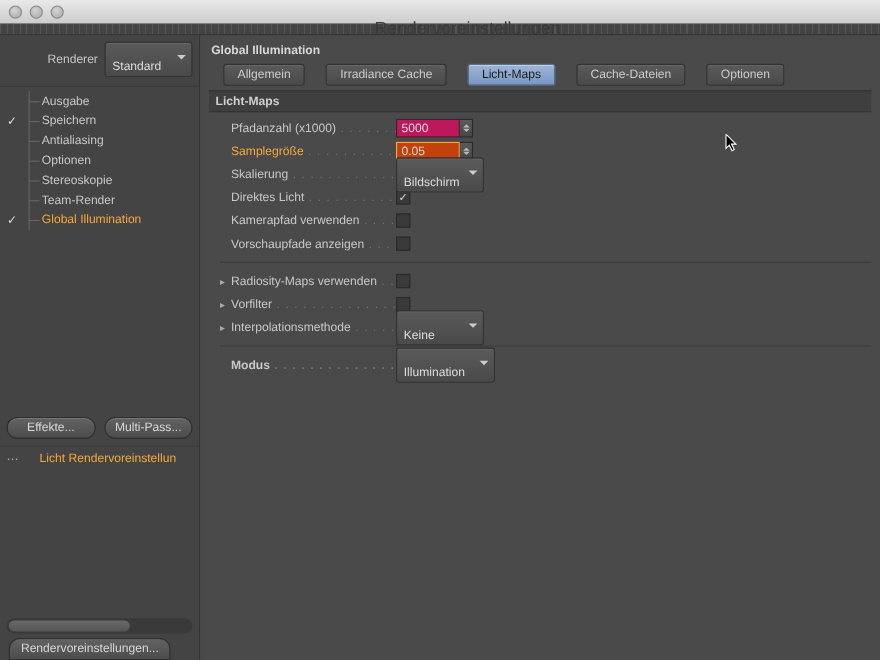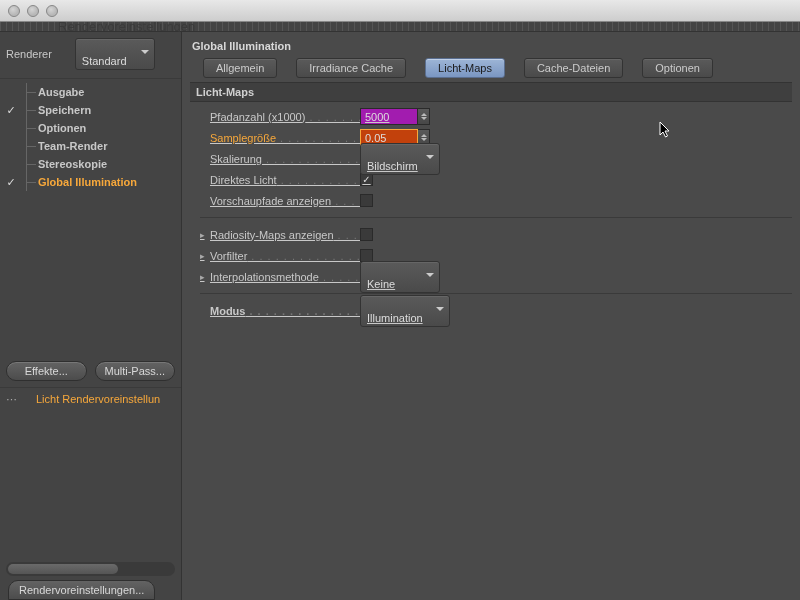--- a/index.html
+++ b/index.html
@@ -1,59 +1,59 @@
 <!DOCTYPE html>
 <html><head>
 <meta charset="utf-8">
 <style>
 * { margin:0; padding:0; box-sizing:border-box; font-family:"Lucida Grande",Arial,sans-serif; font-size:11px; }
 body { background:#4a4a4a; color:#c8c8c8; width:800px; height:600px; overflow:hidden; }
 .titlebar { height:22px; background:linear-gradient(#e8e8e8,#cdcdcd); display:flex; align-items:center; padding:0 8px; border-bottom:1px solid #888; }
 .tl-buttons { display:flex; gap:7px; }
 .tl-btn { width:12px; height:12px; border-radius:50%; background:radial-gradient(circle at 40% 35%,#fff6,#0000 60%),#b8b8b8; border:1px solid #888; }
-.title { flex:1; text-align:left; color:#3a3a3a; font-size:13px;margin-top:32px; }
+.title { flex:1; text-align:center; color:#3a3a3a; font-size:16px;margin-top:32px; }
 .ruler { height:10px; background:repeating-linear-gradient(90deg,#555 0 1px,#444 1px 6px); border-bottom:1px solid #333; }
 .body { display:flex; height:calc(100% - 32px); }
 .sidebar { width:182px; background:#444; border-right:1px solid #333; display:flex; flex-direction:column; }
-.renderer-row { display:flex; align-items:center; gap:23px; padding:6px 6px 8px 6px; border-bottom:1px solid #3a3a3a; }
+.renderer-row { display:flex; align-items:center; gap:6px; padding:6px 6px 8px 6px; border-bottom:1px solid #3a3a3a;justify-content:flex-end; }
 .renderer-row label { color:#c8c8c8; }
 .dropdown { background:linear-gradient(#5a5a5a,#4a4a4a); border:1px solid #333; border-radius:3px; padding:16px 18px 2px 6px; position:relative; color:#ddd; min-width:80px; box-shadow:inset 0 1px 0 #666; }
 .dropdown::after { content:""; position:absolute; right:5px; top:50%; transform:translateY(-50%); border:4px solid transparent; border-top-color:#ccc; }
 .tree { flex:0 0 auto; padding:4px 0 4px 0; }
 .tree-item { display:flex; align-items:center; height:18px; padding-left:4px; cursor:pointer; }
 .tree-item .chk { width:14px; text-align:center; color:#ddd; font-size:11px; }
 .tree-item .branch { width:20px; position:relative; height:18px; }
 .tree-item .branch::before { content:""; position:absolute; left:8px; top:0; bottom:0; width:1px; background:#666; }
 .tree-item .branch::after { content:""; position:absolute; left:8px; top:9px; width:10px; height:1px; background:#666; }
-.tree-item .lbl { color:#c8c8c8;font-weight:bold; }
+.tree-item .lbl { color:#c8c8c8; }
 .tree-item.highlight .lbl { color:#f7a83b; }
 .sidebar-spacer { flex:0 0 160px; }
 .btn-row { display:flex; gap:8px; padding:6px; }
 .pill-btn { flex:1; background:linear-gradient(#636363,#4c4c4c); border:1px solid #2f2f2f; border-radius:10px; padding:3px 6px; color:#d8d8d8; text-align:center; box-shadow:inset 0 1px 0 #777; cursor:pointer; }
 .preset-row { display:flex; align-items:center; gap:4px; padding:4px 6px; border-top:1px solid #3a3a3a; }
 .preset-row .exp { width:10px; color:#aaa; }
 .preset-row .lbl { color:#f7a83b; }
 .sidebar-bottom { margin-top:auto; padding:6px 4px 0 4px; }
 .scroll-h { height:14px; background:#3a3a3a; border-radius:7px; margin:4px 2px; position:relative; }
 .scroll-h .thumb { position:absolute; left:2px; top:2px; height:10px; width:110px; background:linear-gradient(#6a6a6a,#555); border-radius:5px; }
 .bottom-btn { background:linear-gradient(#636363,#4c4c4c); border:1px solid #2f2f2f; border-radius:10px 10px 0 0; padding:3px 10px; color:#d8d8d8; display:inline-block; margin-left:4px;text-align:center; }
 .main { flex:1; background:#4a4a4a; padding:6px 8px; }
 .section-title { color:#d8d8d8; font-weight:bold; padding:2px 0 6px 2px; }
 .tabs { display:flex; gap:6px; margin-bottom:4px; }
 .tab { background:linear-gradient(#5a5a5a,#4a4a4a); border:1px solid #333; border-radius:3px; padding:3px 12px; color:#ccc; cursor:pointer; box-shadow:inset 0 1px 0 #666;margin-left:13px; }
 .tab.active { background:linear-gradient(#9db5d6,#7a96c2); color:#1a1a1a; border-color:#5a6e8f; box-shadow:inset 0 1px 0 #c0d0e8; }
 .subhead { background:#3f3f3f; padding:3px 6px; color:#d0d0d0; font-weight:bold; margin:2px 0 4px 0; border-top:1px solid #333; border-bottom:1px solid #333; }
-.params { padding-left:10px;text-decoration:underline; }
+.params { padding-left:10px; }
 .prow { display:flex; align-items:center; height:21px; }
 .prow .plabel { width:150px; color:#c8c8c8; position:relative; overflow:hidden; white-space:nowrap; }
 .prow .plabel.hl { color:#f7a83b; }
 .prow .plabel::after { content:" . . . . . . . . . . . . . . . . . ."; color:#777; letter-spacing:1px; }
 .prow .disclosure { width:10px; color:#aaa; font-size:9px; }
 .num-field { display:flex; }
-.num-input { width:58px; background:#a21caf; border:1px solid #2a2a2a; color:#ddd; padding:1px 4px; height:17px; }
+.num-input { width:58px; background:#be185d; border:1px solid #2a2a2a; color:#ddd; padding:1px 4px; height:17px; }
 .num-input.hl { border:1px solid #f7a83b; background:#c2410c; }
 .spin { width:12px; background:linear-gradient(#5a5a5a,#474747); border:1px solid #2a2a2a; border-left:none; display:flex; flex-direction:column; justify-content:center; align-items:center; height:17px; }
 .spin::before { content:""; border:3px solid transparent; border-bottom-color:#bbb; margin-bottom:1px; }
 .spin::after { content:""; border:3px solid transparent; border-top-color:#bbb; }
 .chk-box { width:13px; height:13px; background:#3a3a3a; border:1px solid #2a2a2a; display:flex; align-items:center; justify-content:center; color:#ddd; font-size:10px; }
 .divider { height:1px; background:#3a3a3a; margin:6px 0; }
 .cursor { position:absolute; left:659px; top:122px; pointer-events:none; }
 .cursor svg { width:14px; height:18px; }
 </style>
 </head>
@@ -82,31 +82,36 @@
           <span class="lbl">Ausgabe</span>
         </div>
       <div class="tree-item">
           <span class="chk">✓</span>
           <span class="branch"></span>
           <span class="lbl">Speichern</span>
         </div>
       <div class="tree-item">
           <span class="chk"></span>
           <span class="branch"></span>
+          <span class="lbl">Antialiasing</span>
+        </div>
+      <div class="tree-item">
+          <span class="chk"></span>
+          <span class="branch"></span>
           <span class="lbl">Optionen</span>
         </div>
       <div class="tree-item">
           <span class="chk"></span>
           <span class="branch"></span>
+          <span class="lbl">Stereoskopie</span>
+        </div>
+      <div class="tree-item">
+          <span class="chk"></span>
+          <span class="branch"></span>
           <span class="lbl">Team-Render</span>
-        </div>
-      <div class="tree-item">
-          <span class="chk"></span>
-          <span class="branch"></span>
-          <span class="lbl">Stereoskopie</span>
         </div>
       <div class="tree-item highlight">
           <span class="chk">✓</span>
           <span class="branch"></span>
           <span class="lbl">Global Illumination</span>
         </div>
     </div>
     <div class="sidebar-spacer"></div>
     <div class="btn-row">
       <div class="pill-btn">Effekte...</div>
@@ -157,27 +162,32 @@
           <span class="plabel">Skalierung</span>
         <div class="dropdown" style="min-width:80px"><span>Bildschirm</span></div>
       </div>
       <div class="prow">
           <span class="disclosure"></span>
           <span class="plabel">Direktes Licht</span>
         <div class="chk-box">✓</div>
       </div>
       <div class="prow">
           <span class="disclosure"></span>
+          <span class="plabel">Kamerapfad verwenden</span>
+        <div class="chk-box"></div>
+      </div>
+      <div class="prow">
+          <span class="disclosure"></span>
           <span class="plabel">Vorschaupfade anzeigen</span>
         <div class="chk-box"></div>
       </div>
       <div class="divider"></div>
       <div class="prow">
           <span class="disclosure">▸</span>
-          <span class="plabel">Radiosity-Maps anzeigen</span>
+          <span class="plabel">Radiosity-Maps verwenden</span>
         <div class="chk-box"></div>
       </div>
       <div class="prow">
           <span class="disclosure">▸</span>
           <span class="plabel">Vorfilter</span>
         <div class="chk-box"></div>
       </div>
       <div class="prow">
           <span class="disclosure">▸</span>
           <span class="plabel">Interpolationsmethode</span>

